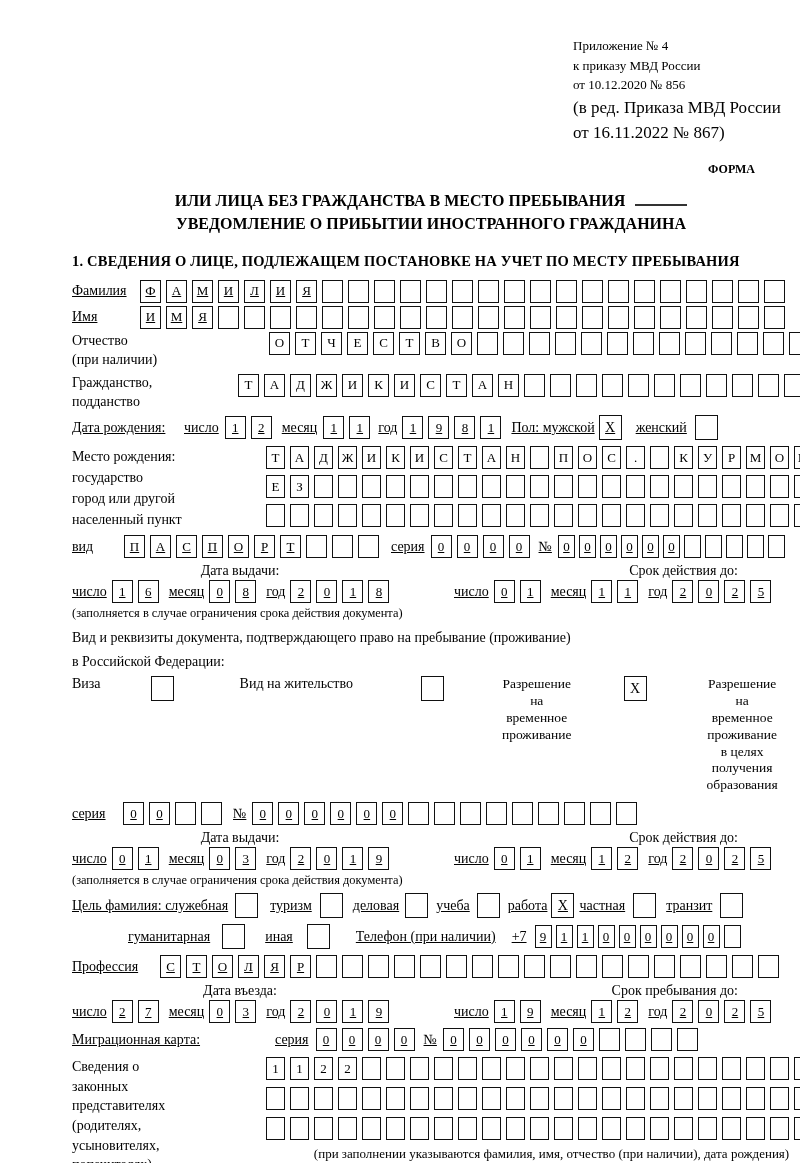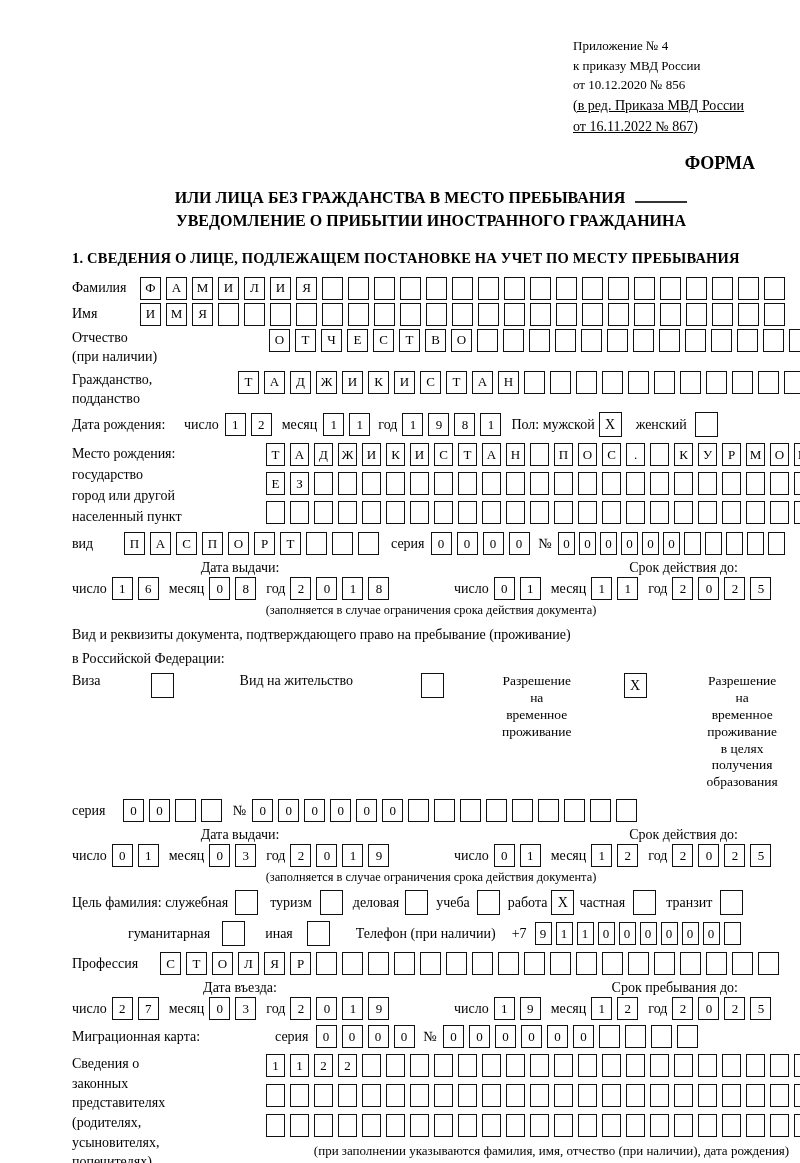--- a/index.html
+++ b/index.html
@@ -6,29 +6,29 @@
   html,body { background:#fff; }
   body {
     width: 800px; height: 1163px; overflow: hidden;
     color: #000;
     font-family: "Liberation Serif", "DejaVu Serif", serif;
     font-size: 14px;
   }
   .page { padding: 36px 10px 0 72px; }
 
   .appendix { margin-left: 501px; font-size: 13px; line-height: 1.5; }
-  .appendix .small { font-size: 14px; text-decoration: underline; }
-  .forma { text-align: right; padding-right: 35px; font-weight: bold; margin-top: 16px; font-size: 18px; }
+  .appendix .small { font-size: 17px; }
+  .forma { text-align: right; padding-right: 35px; font-weight: bold; margin-top: 16px; font-size: 12px; }
 
   .title { text-align: center; font-weight: bold; font-size: 16px; line-height: 1.45; margin-top: 12px; }
   .underline { display:inline-block; width: 52px; border-bottom: 2px solid #333; margin-left: 10px; vertical-align: baseline; }
 
   .sec { font-weight: bold; font-size: 14.5px; letter-spacing: .2px; margin-top: 18px; margin-bottom: 10px; }
 
-  .row { display: flex; align-items: center; margin-bottom: 3px; }
+  .row { display: flex; align-items: center; margin-bottom: 3px; text-decoration: underline; }
   .row-top { display: flex; align-items: flex-start; margin-bottom: 4px; gap: 44px; }
   .lbl { flex-shrink: 0; }
   .lines { line-height: 1.35; }
 
   .cells { display: flex; gap: 5px; flex-shrink: 0; }
   .cell {
     width: 21px; height: 23px; border: 1.5px solid #111;
     display: flex; align-items: center; justify-content: center;
     font-size: 13px; flex-shrink: 0; background: #fff;
   }
@@ -42,21 +42,21 @@
     font-size: 14px; flex-shrink: 0; background: #fff;
   }
 
   .center-b { text-align: center; font-weight: bold; margin: 2px 0 3px; font-size: 14px; }
   .dh { display: flex; margin-bottom: 1px; }
   .dh .h1 { width: 336px; text-align: center; }
   .dh .h2 { width: 330px; text-align: right; }
   .dgroup { display: flex; align-items: center; }
   .dgroup .t { margin: 0 5px 0 0; }
   .dgroup .t2 { margin: 0 5px 0 10px; }
-  .note { font-size: 12.4px; text-align: center; margin: 1px 0 5px; }
+  .note { font-size: 12.4px; text-align: left; margin: 1px 0 5px; }
   .para { line-height: 1.7; margin-bottom: 2px; }
   .cb-lbl { text-align: center; line-height: 1.25; font-size: 13.5px; }
   .note-center { font-size: 13px; text-align: center; margin-top: 6px; }
 </style>
 </head>
 <body>
 
 <div class="page">
 
   <div class="appendix">

